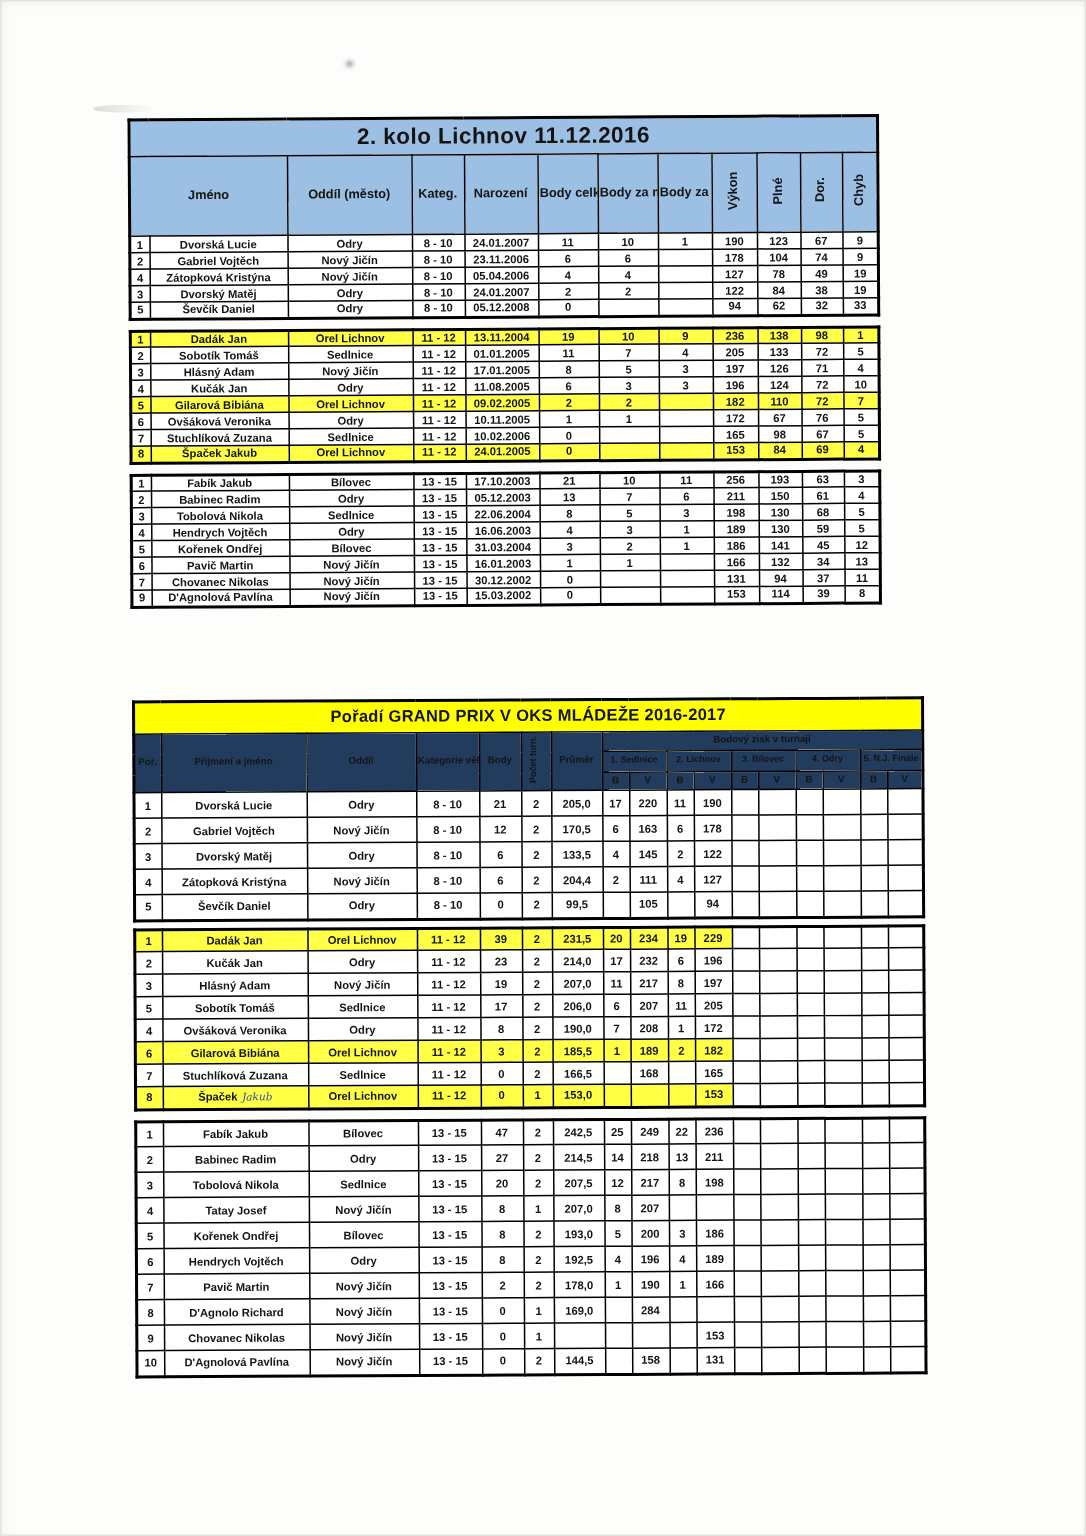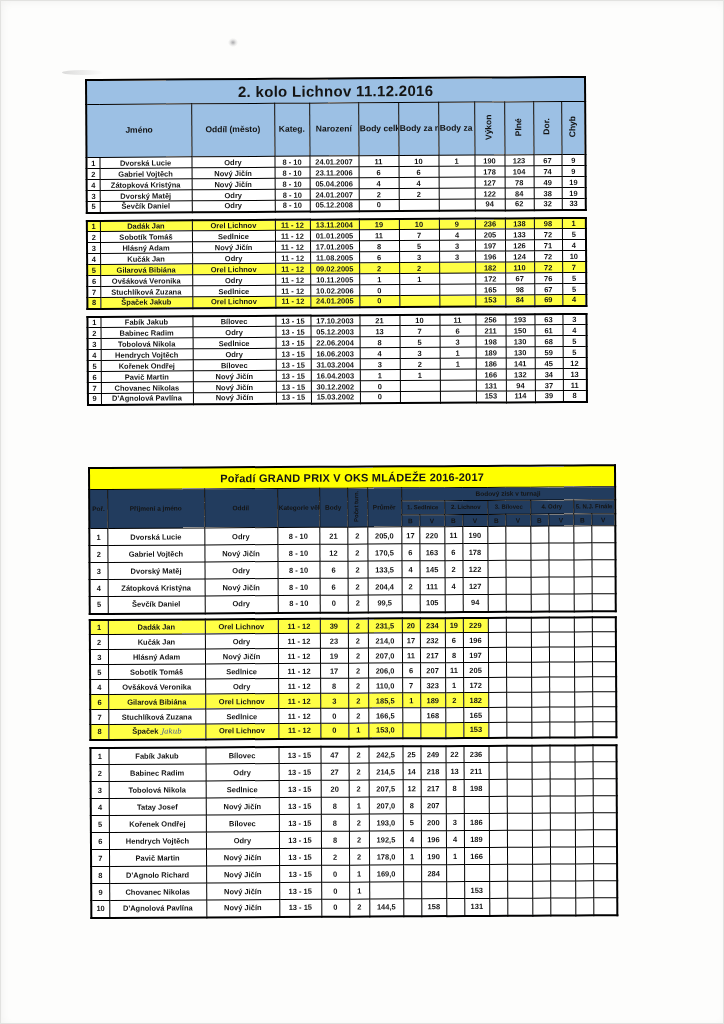--- a/index.html
+++ b/index.html
@@ -373,21 +373,21 @@
             <td class="c-vykon">186</td>
             <td class="c-plne">141</td>
             <td class="c-dor">45</td>
             <td class="c-chyb">12</td>
           </tr>
           <tr>
             <td class="c-num">6</td>
             <td class="c-name">Pavič Martin</td>
             <td class="c-club">Nový Jičín</td>
             <td class="c-cat">13 - 15</td>
-            <td class="c-born">16.04.2003</td>
+            <td class="c-born">16.01.2003</td>
             <td class="c-total red">1</td>
             <td class="c-place">1</td>
             <td class="c-perf"></td>
             <td class="c-vykon">166</td>
             <td class="c-plne">132</td>
             <td class="c-dor">34</td>
             <td class="c-chyb">13</td>
           </tr>
           <tr>
             <td class="c-num">7</td>
@@ -672,23 +672,23 @@
             <td class="c-b5"></td>
             <td class="c-v5"></td>
           </tr>
           <tr>
             <td class="c-num">4</td>
             <td class="c-name">Ovšáková Veronika</td>
             <td class="c-club">Odry</td>
             <td class="c-cat">11 - 12</td>
             <td class="c-body red">8</td>
             <td class="c-cnt">2</td>
-            <td class="c-avg">110,0</td>
+            <td class="c-avg">190,0</td>
             <td class="c-b1 red">7</td>
-            <td class="c-v1">323</td>
+            <td class="c-v1">208</td>
             <td class="c-b2 red">1</td>
             <td class="c-v2">172</td>
             <td class="c-b3"></td>
             <td class="c-v3"></td>
             <td class="c-b4"></td>
             <td class="c-v4"></td>
             <td class="c-b5"></td>
             <td class="c-v5"></td>
           </tr>
           <tr>

